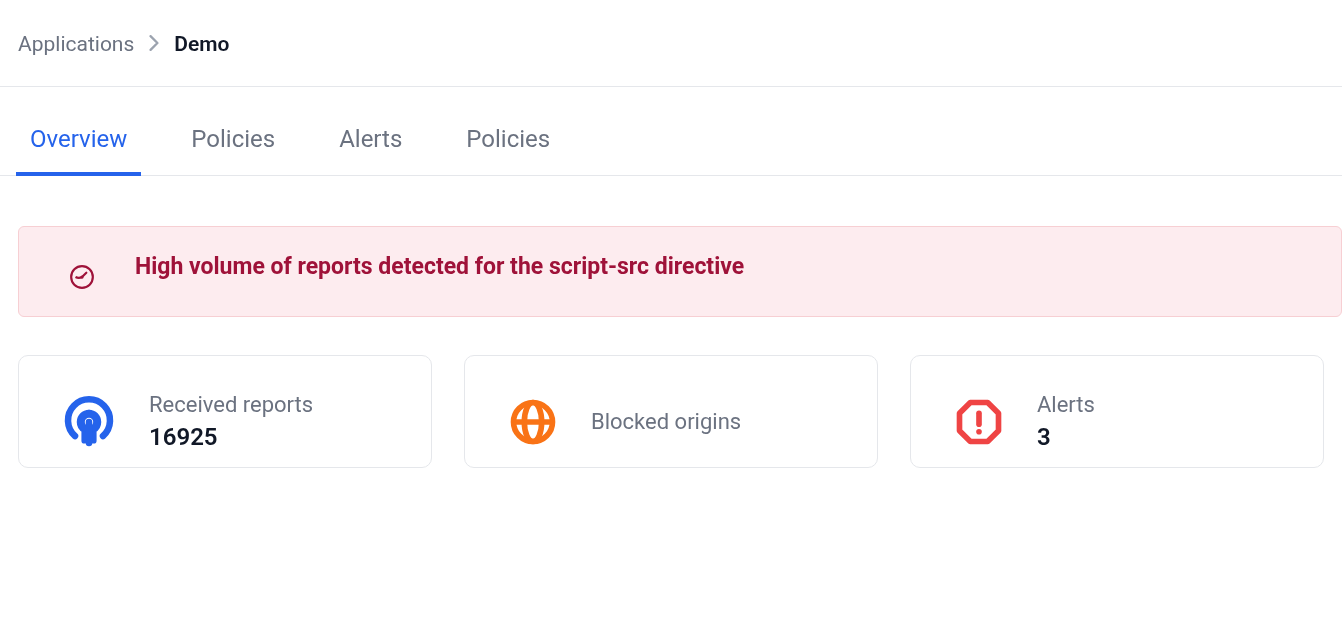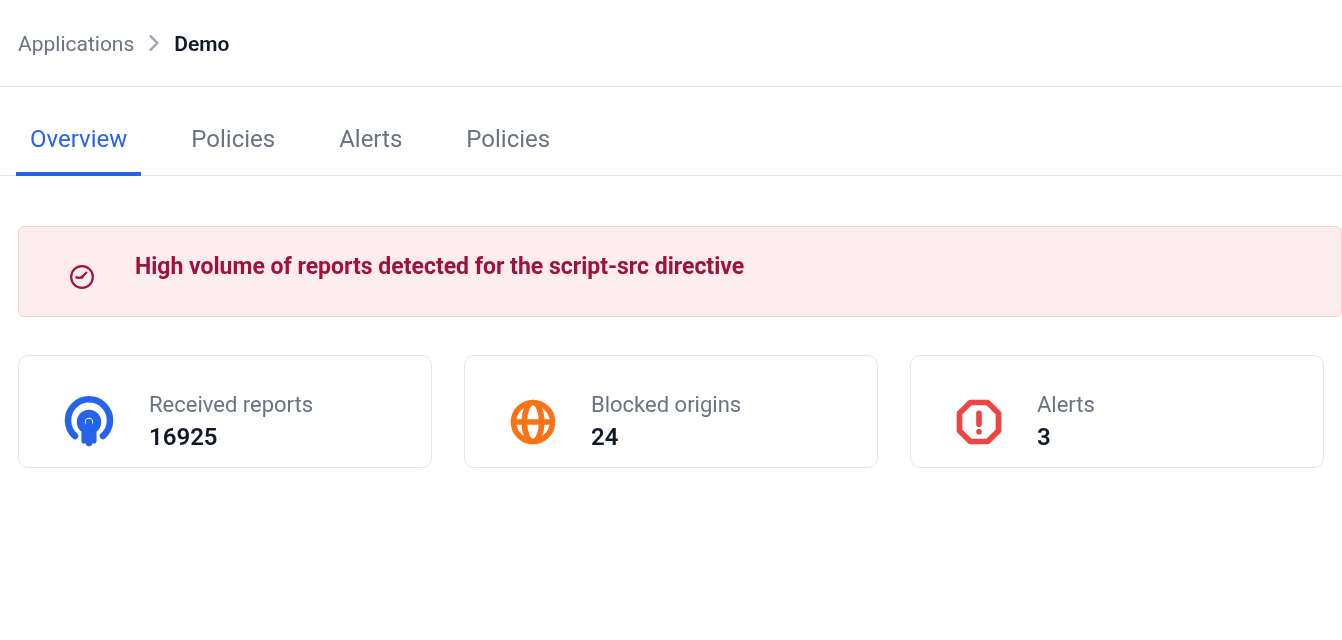--- a/index.html
+++ b/index.html
@@ -182,21 +182,20 @@
   <div class="stat-card">
     <div class="stat-icon">
       <svg width="52" height="52" viewBox="0 0 24 24" fill="none">
         <circle cx="12" cy="12" r="9" stroke="#f97316" stroke-width="2.6"></circle>
         <ellipse cx="12" cy="12" rx="4" ry="9" stroke="#f97316" stroke-width="2.6"></ellipse>
         <line x1="3" y1="12" x2="21" y2="12" stroke="#f97316" stroke-width="2.6"></line>
       </svg>
     </div>
     <div class="stat-text">
       <div class="stat-label">Blocked origins</div>
-      <div class="stat-value">24</div>
     </div>
   </div>
 
   <div class="stat-card">
     <div class="stat-icon">
       <svg width="52" height="52" viewBox="0 0 24 24" fill="none">
         <polygon points="8,3 16,3 21,8 21,16 16,21 8,21 3,16 3,8" stroke="#ef4444" stroke-width="2.6" fill="none" stroke-linejoin="round"></polygon>
         <line x1="12" y1="8" x2="12" y2="13" stroke="#ef4444" stroke-width="2.6" stroke-linecap="round"></line>
         <circle cx="12" cy="16.5" r="1.3" fill="#ef4444"></circle>
       </svg>

